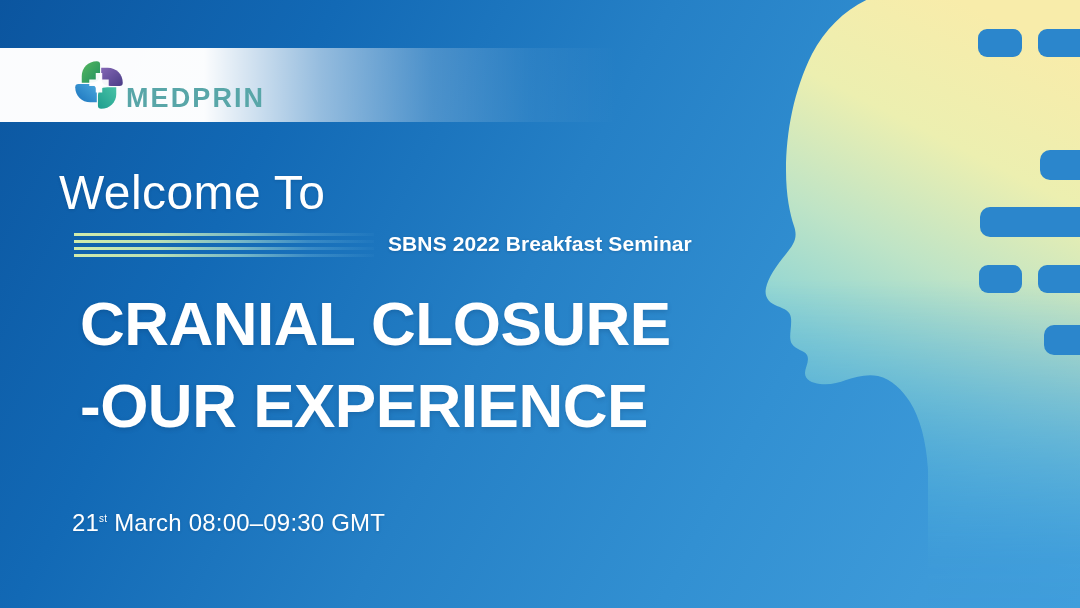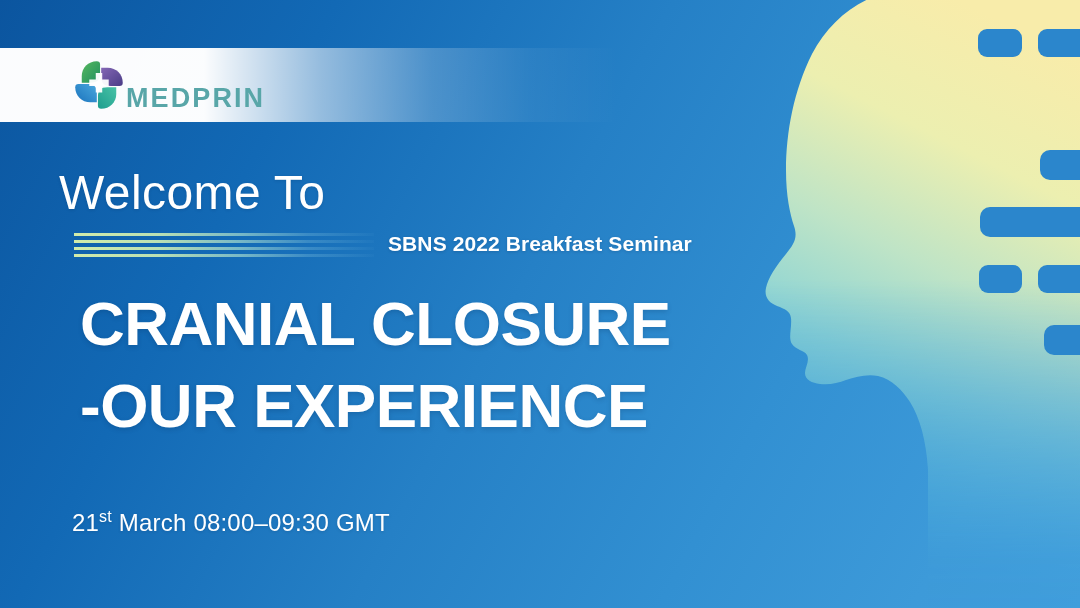--- a/index.html
+++ b/index.html
@@ -132,21 +132,21 @@
     position: absolute;
     left: 72px;
     top: 509px;
     font-size: 24px;
     font-weight: 500;
     color: #ffffff;
     letter-spacing: 0.2px;
     text-shadow: 0 1px 3px rgba(0,40,80,0.18);
   }
   .datetime .ord {
-    font-size: 16px;
+    font-size: 10px;
     vertical-align: super;
     line-height: 0;
   }
 </style>
 </head>
 <body>
 
 <div class="slide">
 
   <div class="artwork">

